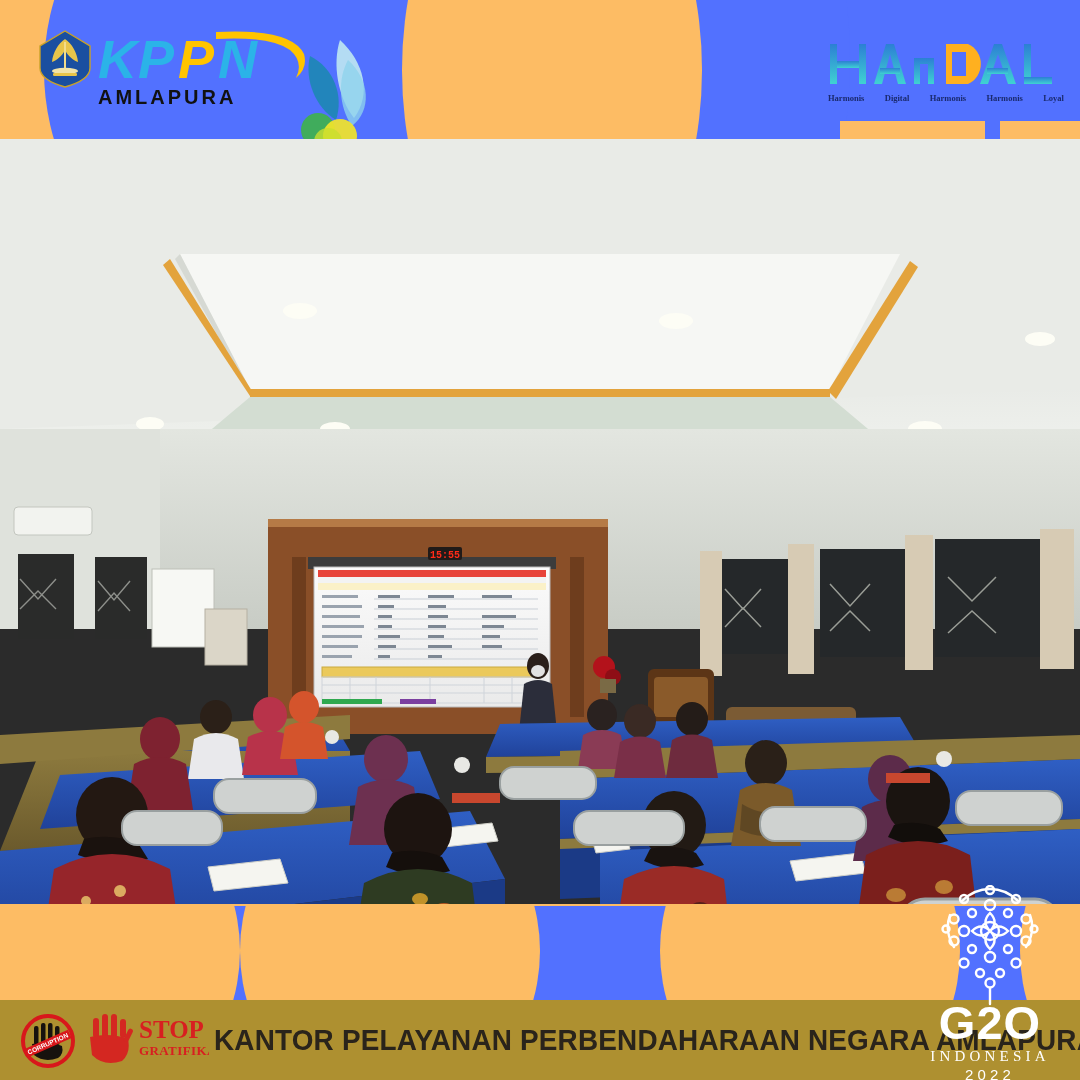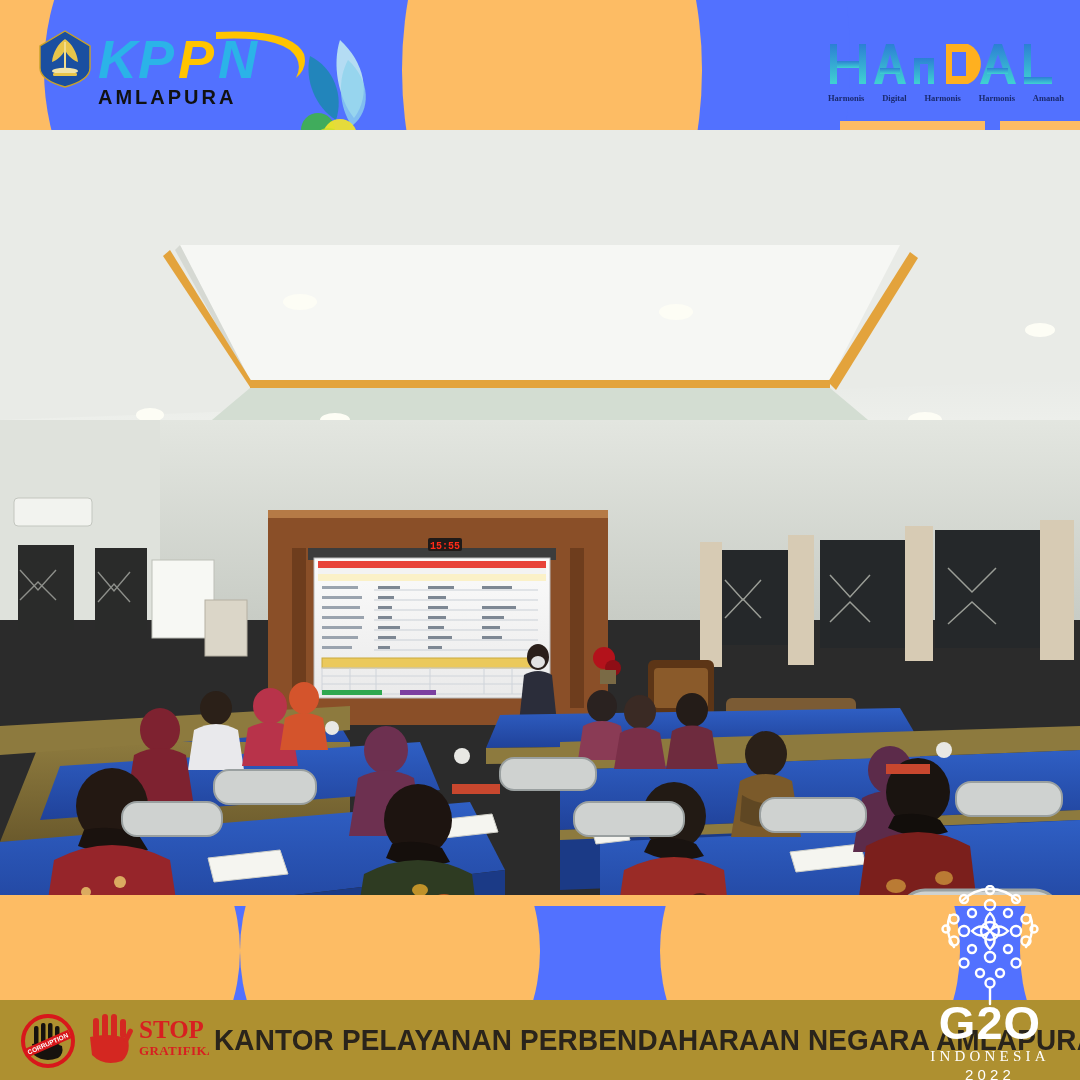--- a/index.html
+++ b/index.html
@@ -48,21 +48,21 @@
   .handal-values{
     position:absolute;left:0;top:50px;width:236px;height:16px;
     display:flex;justify-content:space-between;align-items:center;
   }
   .handal-values span{
     font-size:8.5px;color:#1a2a6e;font-weight:bold;
     font-family:Liberation Serif, serif;white-space:nowrap;
   }
 
   
-  .photo{position:absolute;left:0;top:130px;width:1080px;height:765px;overflow:hidden;background:#2b2b2b;}
+  .photo{position:absolute;left:0;top:139px;width:1080px;height:765px;overflow:hidden;background:#2b2b2b;}
   .photo svg{display:block;width:1080px;height:765px;}
 
   
   .bottom-decor{position:absolute;left:0;top:906px;width:1080px;height:94px;background:#5271FF;overflow:hidden;}
   .pet{position:absolute;top:-120px;width:300px;height:330px;background:#FDBC64;border-radius:50%;}
   .pet1{left:-60px;}
   .pet2{left:240px;}
   .pet3{left:660px;}
   .pet4{left:1020px;}
 
@@ -154,21 +154,21 @@
           <rect x="159" y="28" width="21" height="6"></rect>
           <rect x="196" y="4" width="7" height="40"></rect>
           <rect x="196" y="37" width="28" height="7"></rect>
         </g>
       </svg>
       <div class="handal-values">
         <span>Harmonis</span>
         <span>Digital</span>
         <span>Harmonis</span>
         <span>Harmonis</span>
-        <span>Amanah</span>
+        <span>Loyal</span>
       </div>
     </div>
   </div>
 
   <div class="photo">
     <svg viewBox="0 0 1080 765" preserveAspectRatio="none">
       <defs>
         <linearGradient id="ceil" x1="0" y1="0" x2="0" y2="1">
           <stop offset="0%" stop-color="#cfd2cf"></stop>
             <stop offset="100%" stop-color="#eef0ec"></stop>

